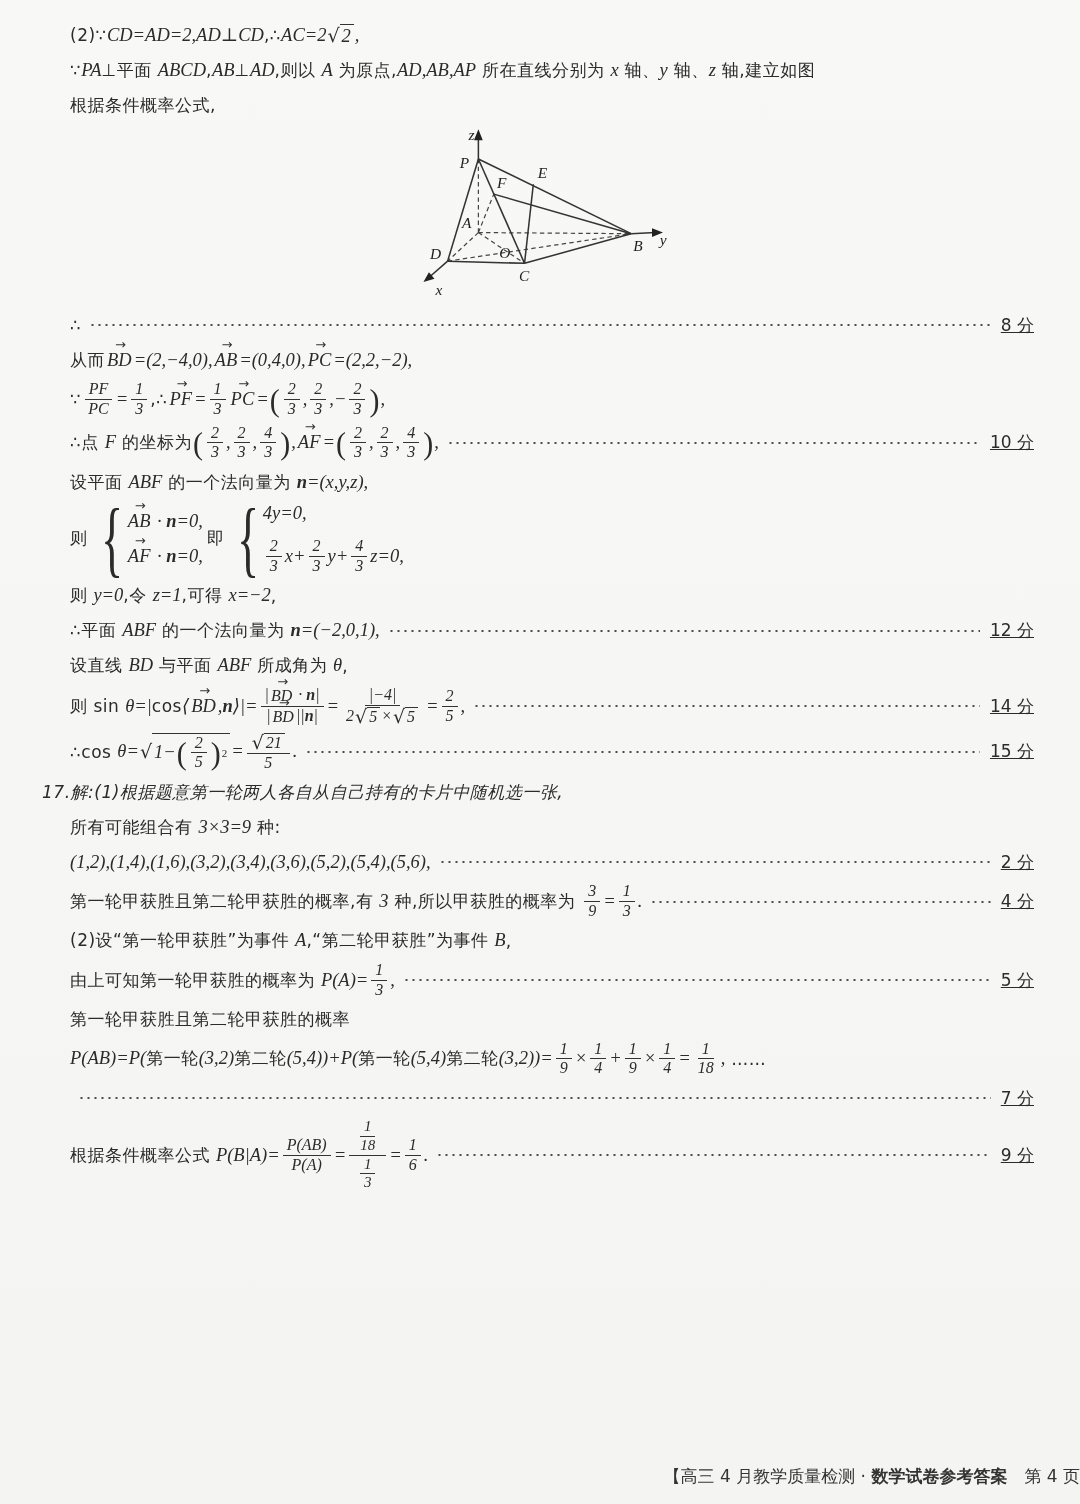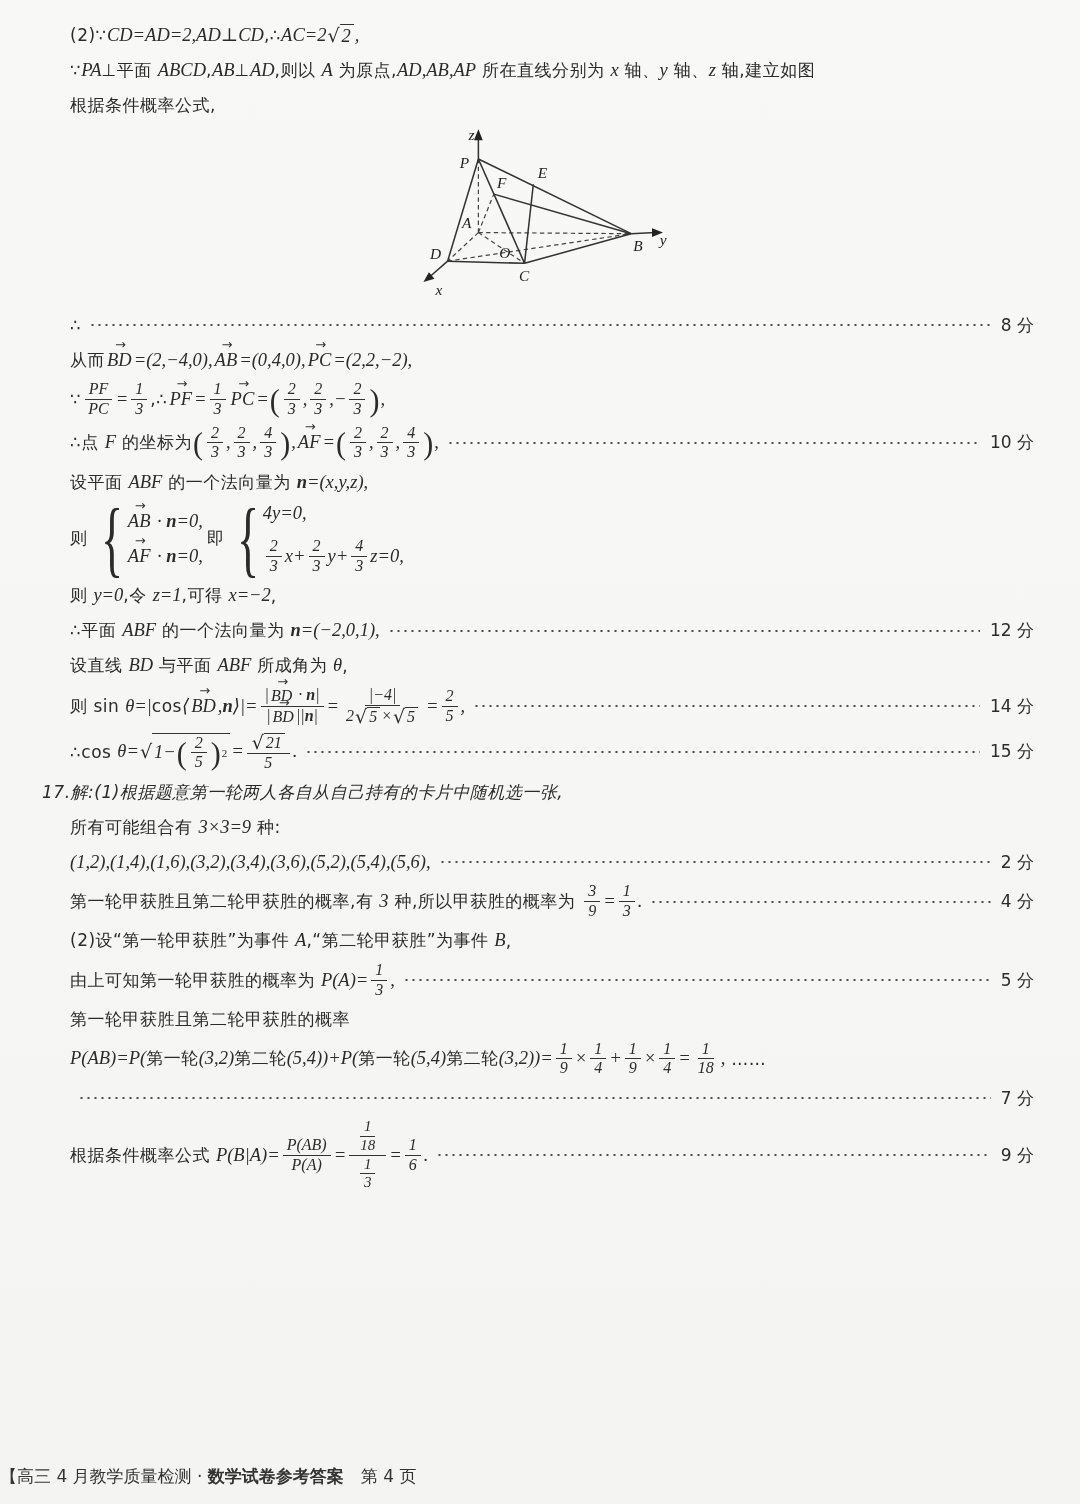--- a/index.html
+++ b/index.html
@@ -32,28 +32,28 @@
   .sqrt .rad{font-family:"DejaVu Sans",sans-serif;font-style:normal;font-size:19px;line-height:1;}
   .sqrt .sqbody{display:inline-flex;align-items:center;border-top:1.6px solid #333;padding:1px 3px 0 2px;}
   .cases{display:inline-flex;align-items:center;margin:0 4px;}
   .cases .brace{font-family:"Liberation Serif",serif;font-style:normal;font-weight:200;
                 font-size:84px;line-height:0.85;transform:scaleX(0.55);margin-right:-6px;}
   .cases .case-col{display:inline-flex;flex-direction:column;gap:14px;}
   .case-row{display:flex;align-items:center;}
   .leader{flex:1 1 auto;min-width:24px;margin:0 10px 0 8px;height:2px;align-self:center;
           background-image:radial-gradient(circle,#4a4a4a 1.1px,transparent 1.3px);
           background-size:7px 3px;background-repeat:repeat-x;background-position:left center;}
-  .score{white-space:pre;font-size:17px;color:#2b2b2b;}
+  .score{white-space:pre;font-size:17px;color:#2b2b2b;text-decoration:underline;}
   .diagram-wrap{display:flex;justify-content:center;margin:2px 0 6px 0;}
   .diagram-wrap svg text{font-family:"Liberation Serif","DejaVu Serif",serif;
                          font-style:italic;font-size:14px;fill:#1e1e1e;}
   .edge{stroke:#333;stroke-width:1.4;fill:none;}
   .edge-dashed{stroke:#444;stroke-width:1.1;fill:none;stroke-dasharray:4 3;}
   .arrowhead{fill:#222;}
-  .footer{position:absolute;left:0;right:0;bottom:16px;text-align:left;font-size:17px;color:#333;}
+  .footer{position:absolute;left:0;right:0;bottom:16px;text-align:right;font-size:17px;color:#333;}
   .footer .bold{font-weight:bold;}
 </style>
 </head>
 <body>
 
 <div class="page">
 
   <div class="lines">
       <div class="line">
         <span class="run-cjk">(2)∵</span>

